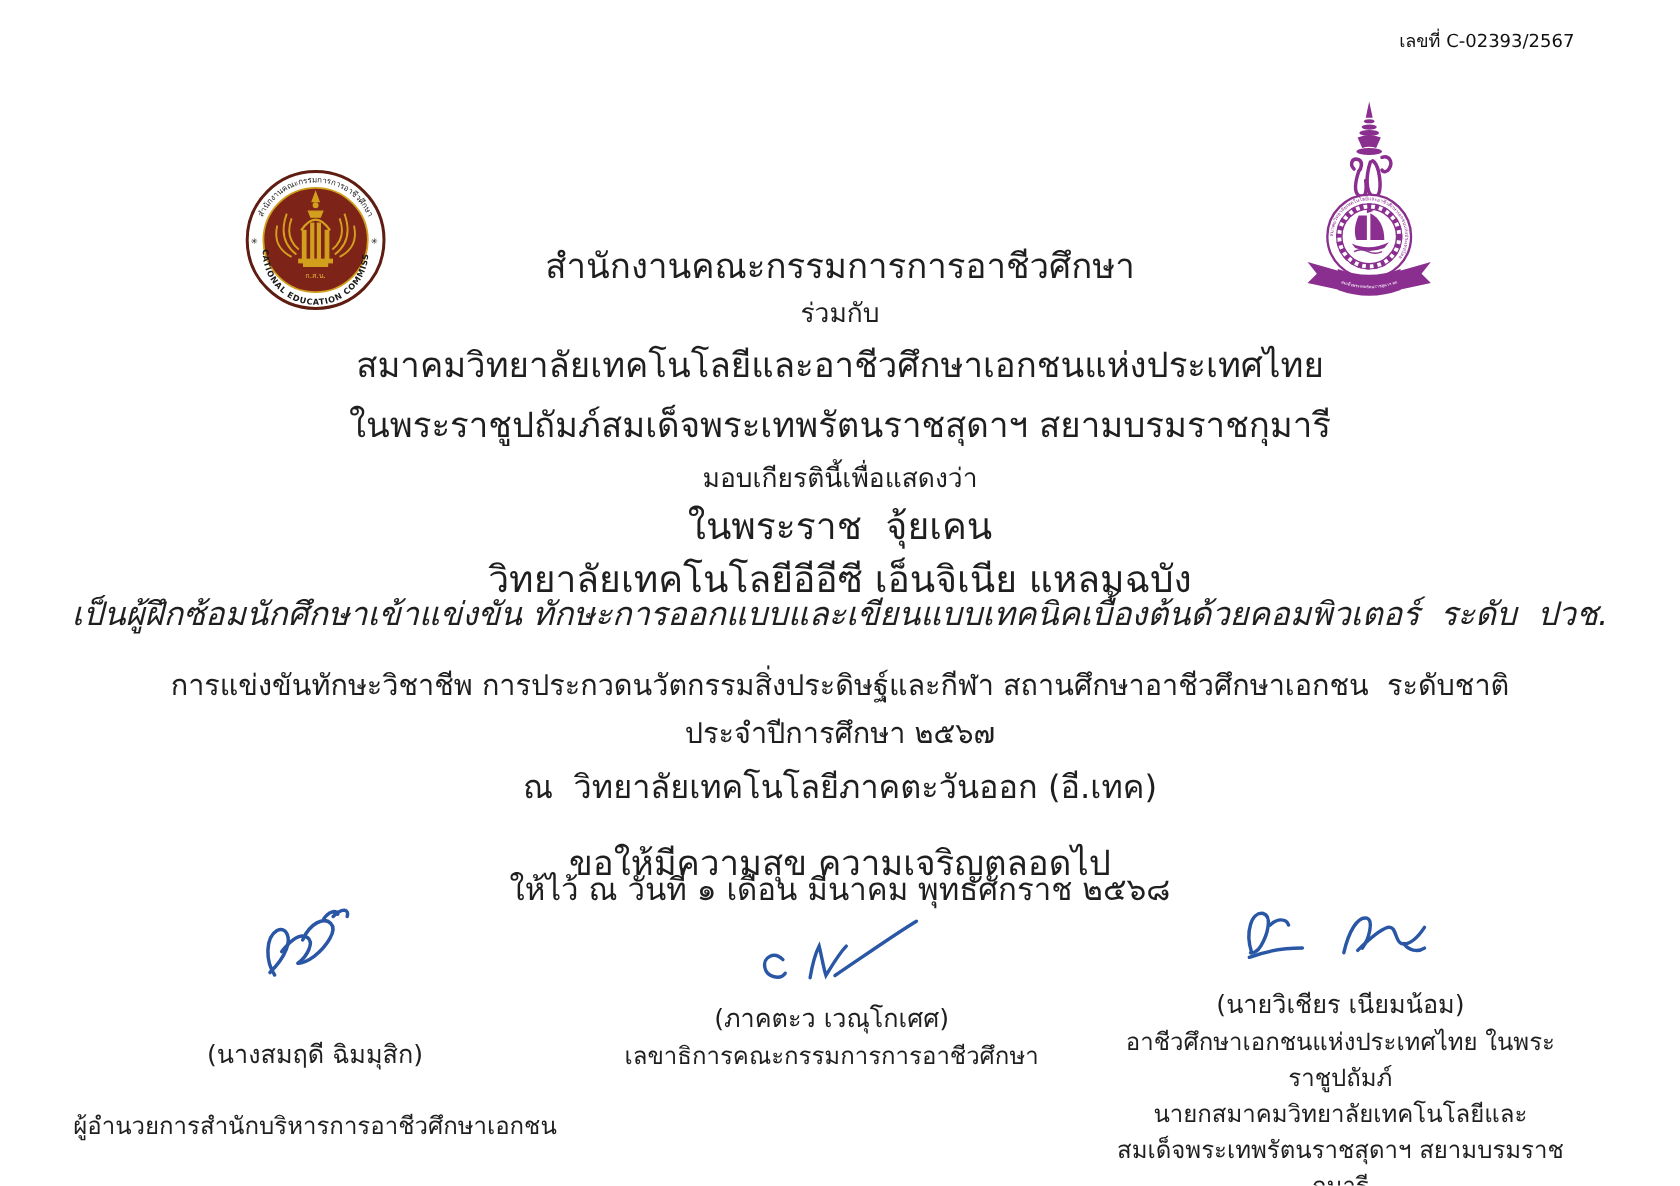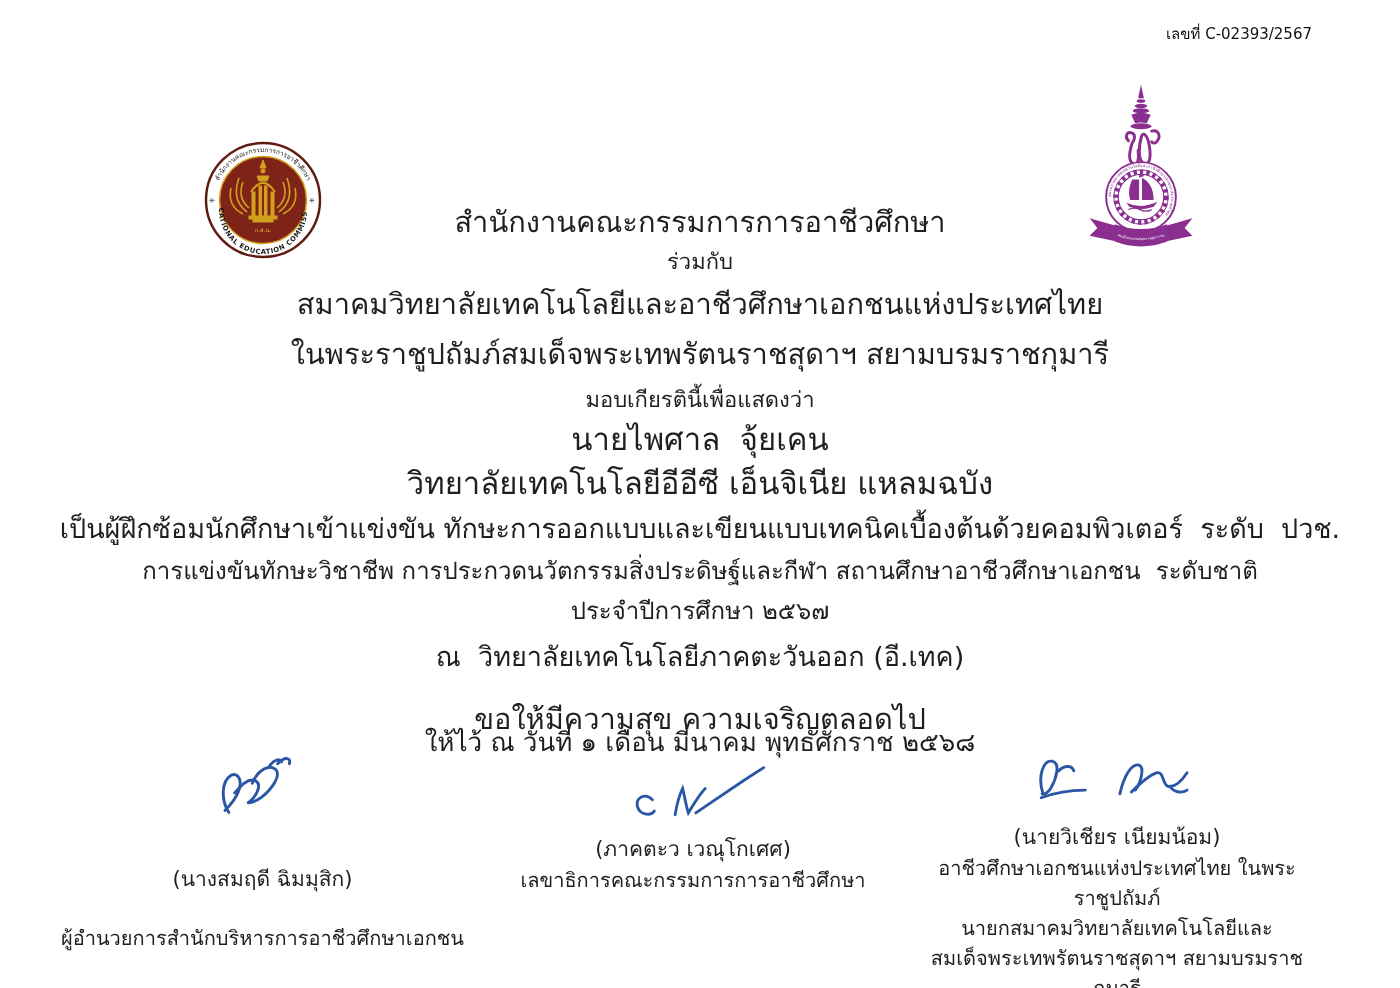--- a/index.html
+++ b/index.html
@@ -9,21 +9,21 @@
   }
   .doc-number{position:absolute;top:22px;right:88px;font-size:15px;color:#111;}
   .line{position:absolute;left:0;width:1400px;text-align:center;white-space:pre-wrap;line-height:1.25;}
   .l-org1{top:204px;font-size:29px;}
   .l-joint{top:248px;font-size:22px;}
   .l-org2a{top:286px;font-size:29px;}
   .l-org2b{top:336px;font-size:29px;}
   .l-presents{top:386px;font-size:22px;}
   .l-recipient{top:420px;font-size:31px;}
   .l-college{top:464px;font-size:31px;}
-  .l-achievement{top:512px;font-size:27px;}
+  .l-achievement{top:496px;font-size:27px;font-style:italic;}
   .l-competition{top:556px;font-size:24px;}
   .l-year{top:596px;font-size:24px;}
   .l-venue{top:640px;font-size:27px;}
   .l-blessing{top:684px;font-size:29px;margin-top:17px;}
   .l-date{top:726px;font-size:26px;}
   .emblem-left{position:absolute;left:203px;top:140px;width:120px;height:120px;}
   .emblem-right{position:absolute;left:1078px;top:82px;width:126px;height:168px;}
   .sig-block{position:absolute;display:flex;flex-direction:column;align-items:center;text-align:center;}
   .sig-left{left:60px;top:752px;width:405px;gap:28px;}
   .sig-mid{left:488px;top:762px;width:410px;}
@@ -111,21 +111,21 @@
       <textPath href="#ribbon-text-path" startOffset="50%" text-anchor="middle">ในพระราชูปถัมภ์สมเด็จพระเทพรัตนราชสุดาฯ สยามบรมราชกุมารี</textPath>
     </text>
   </svg>
 </div>
 
 <div class="line l-org1">สำนักงานคณะกรรมการการอาชีวศึกษา</div>
 <div class="line l-joint">ร่วมกับ</div>
 <div class="line l-org2a">สมาคมวิทยาลัยเทคโนโลยีและอาชีวศึกษาเอกชนแห่งประเทศไทย</div>
 <div class="line l-org2b">ในพระราชูปถัมภ์สมเด็จพระเทพรัตนราชสุดาฯ สยามบรมราชกุมารี</div>
 <div class="line l-presents">มอบเกียรตินี้เพื่อแสดงว่า</div>
-<div class="line l-recipient">นายไพศาล  จุ้ยเคน</div>
+<div class="line l-recipient">ในพระราช  จุ้ยเคน</div>
 <div class="line l-college">วิทยาลัยเทคโนโลยีอีอีซี เอ็นจิเนีย แหลมฉบัง</div>
 <div class="line l-achievement">เป็นผู้ฝึกซ้อมนักศึกษาเข้าแข่งขัน ทักษะการออกแบบและเขียนแบบเทคนิคเบื้องต้นด้วยคอมพิวเตอร์  ระดับ  ปวช.</div>
 <div class="line l-competition">การแข่งขันทักษะวิชาชีพ การประกวดนวัตกรรมสิ่งประดิษฐ์และกีฬา สถานศึกษาอาชีวศึกษาเอกชน  ระดับชาติ</div>
 <div class="line l-year">ประจำปีการศึกษา ๒๕๖๗</div>
 <div class="line l-venue">ณ  วิทยาลัยเทคโนโลยีภาคตะวันออก (อี.เทค)</div>
 <div class="line l-blessing">ขอให้มีความสุข ความเจริญตลอดไป</div>
 <div class="line l-date">ให้ไว้ ณ วันที่ ๑ เดือน มีนาคม พุทธศักราช ๒๕๖๘</div>
 
 <div class="sig-block sig-left">
   <svg class="sig-svg" width="130" height="78" viewBox="0 0 130 80">

